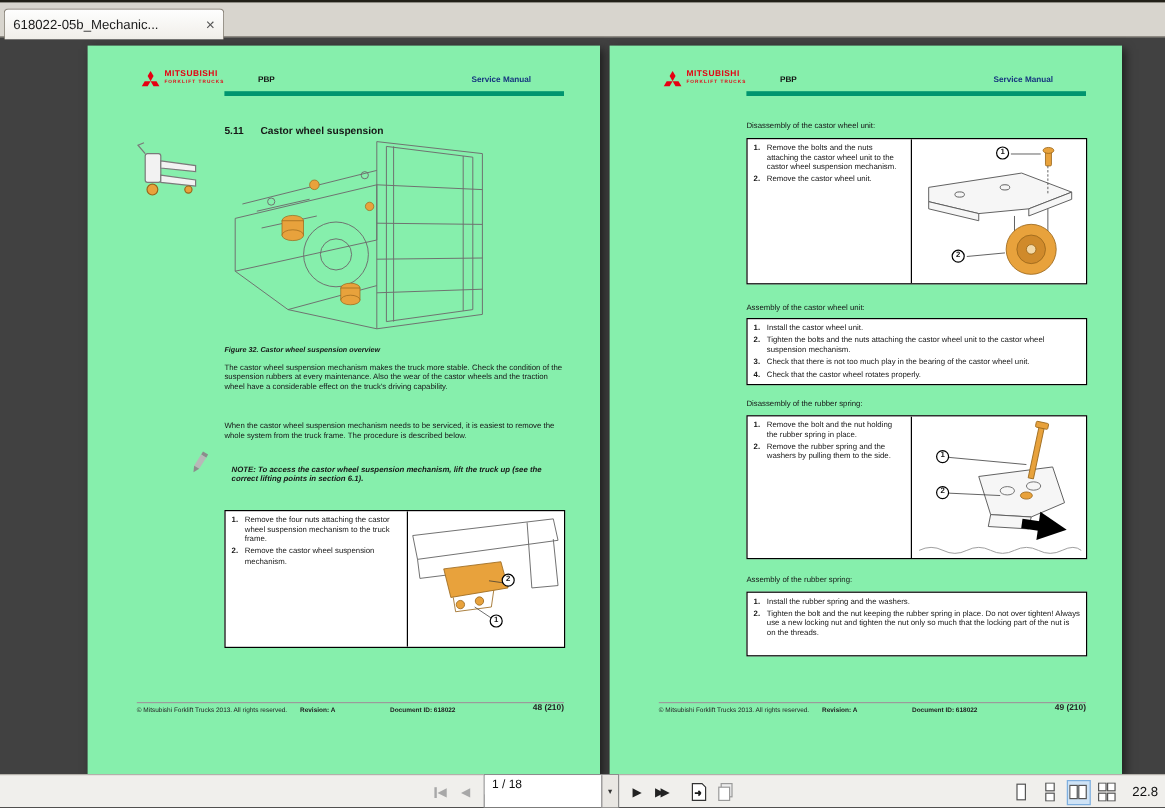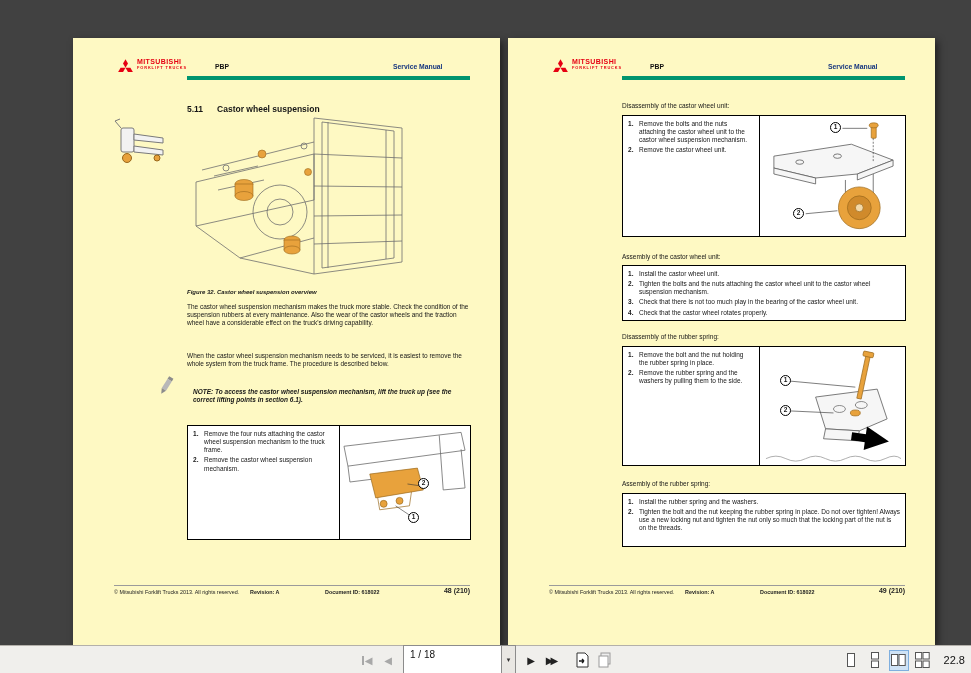--- a/index.html
+++ b/index.html
@@ -10,21 +10,21 @@
   
   .tabbar { position:absolute; top:0; left:0; right:0; height:31px;
             background:#d8d5ce; border-top:2px solid #222018; border-bottom:1px solid #8f8b84; }
   .tab { position:absolute; left:3px; top:5px; width:184px; height:26px;
          background:linear-gradient(#fefefe,#f0eee9); border:1px solid #8a847a; border-bottom:none;
          border-radius:4px 4px 0 0; display:flex; align-items:center; padding:0 7px; gap:6px; }
   .tab-title { font-size:11px; color:#1b1b1b; flex:1; white-space:nowrap; overflow:hidden; }
   .tab-close { font-size:13px; color:#555; line-height:1; cursor:pointer; }
 
   
-  .page { position:absolute; top:38px; width:427px; height:607px; background:#fef9c3;
+  .page { position:absolute; top:38px; width:427px; height:607px; background:#86efac;
           box-shadow:3px 3px 7px rgba(0,0,0,.5); color:#161616; font-size:6.5px; line-height:1.25; }
   .page-left  { left:73px; }
   .page-right { left:508px; }
 
   
   .logo { position:absolute; left:44px; top:20px; display:flex; gap:3px; align-items:flex-start; }
   .logo-text { line-height:1; }
   .logo-l1 { color:#e60012; font-weight:bold; font-size:7px; letter-spacing:.4px; }
   .logo-l2 { color:#e60012; font-weight:bold; font-size:3.9px; letter-spacing:.9px; margin-top:1px; }
   .ph-center { position:absolute; left:142px; top:25px; font-size:6.8px; font-weight:bold; color:#111; }
@@ -94,20 +94,26 @@
   .vb { width:20px; height:21px; display:flex; align-items:center; justify-content:center;
         background:transparent; border:1px solid transparent; cursor:pointer; }
   .vb.active { background:#cfe3f6; border:1px solid #7fafdf; }
   .zoom-label { font-size:11px; color:#111; margin-left:7px; }
 </style>
 </head>
 <body>
 
 <div class="screen">
 
+  <div class="tabbar">
+    <div class="tab">
+      <span class="tab-title">618022-05b_Mechanic...</span>
+      <span class="tab-close">×</span>
+    </div>
+  </div>
 
   <div class="page page-left">
 
     <div class="logo">
       <svg width="17" height="15" viewBox="0 0 24 20">
         <g fill="#e60012">
           <polygon points="12,13 8.5,7 12,1 15.5,7"></polygon>
           <polygon points="12,13 18.95,13 22.39,19 15.45,19"></polygon>
           <polygon points="12,13 5.05,13 1.61,19 8.55,19"></polygon>
         </g>

